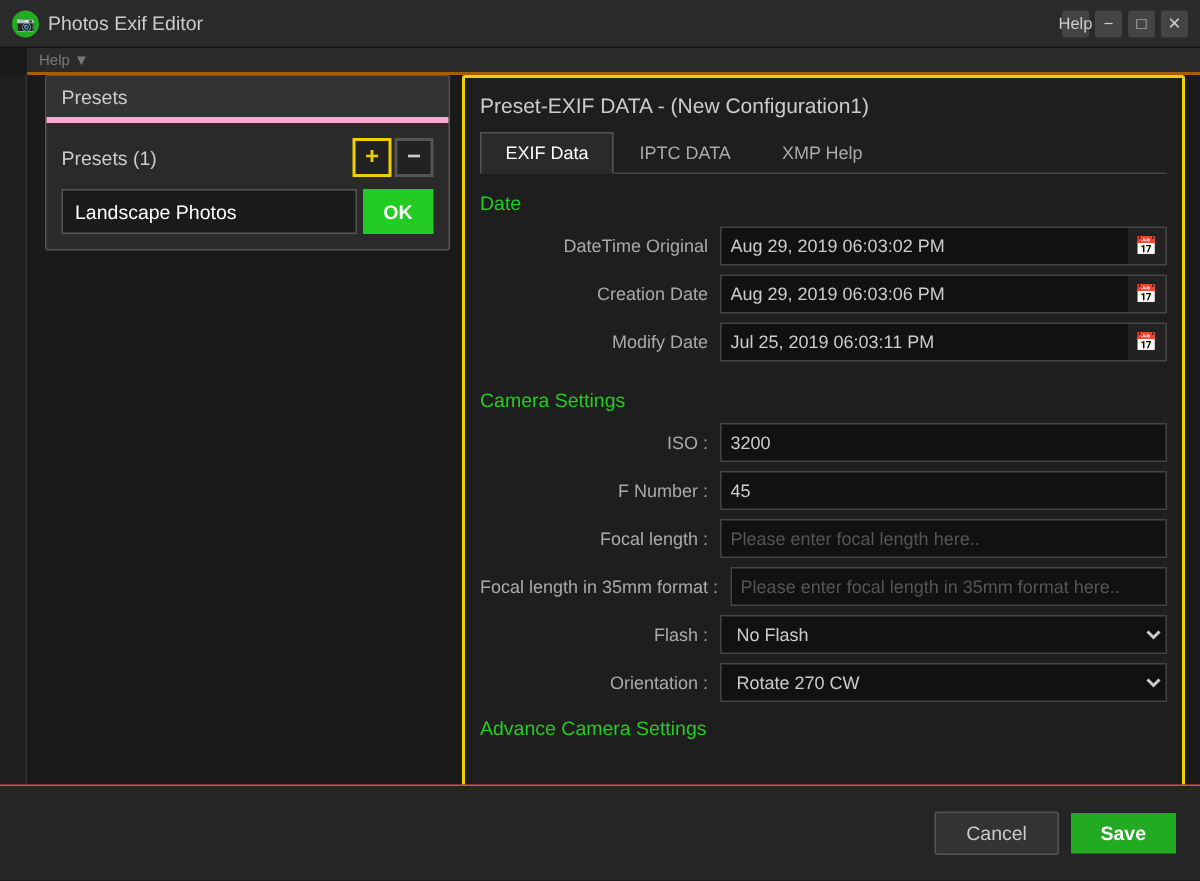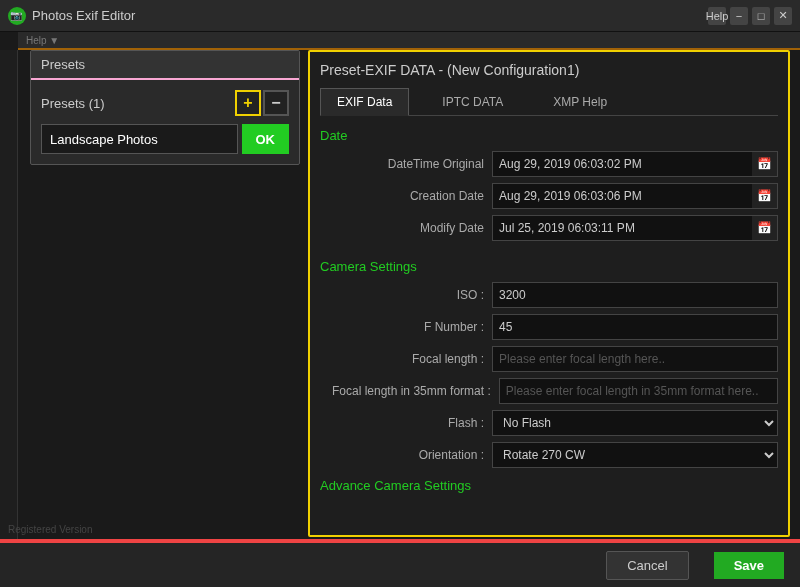--- a/index.html
+++ b/index.html
@@ -30,21 +30,21 @@
       background: #2a2a2a;
       border: 1px solid #555;
       border-radius: 2px;
       z-index: 10;
     }
     .presets-header {
       background: #333;
       padding: 6px 10px;
       color: #ccc;
       font-size: 13px;
-      border-bottom: 2px solid #f9a8d4;
+      border-bottom: 4px solid #f9a8d4;
     }
     .presets-panel-content { padding: 10px; }
     .presets-top-bar {
       display: flex;
       justify-content: space-between;
       align-items: center;
       margin-bottom: 8px;
     }
     .presets-title { color: #ccc; font-size: 13px; }
     .presets-buttons { display: flex; gap: 2px; }
@@ -109,21 +109,21 @@
     }
     .exif-panel-title {
       color: #ccc;
       font-size: 14px;
       margin-bottom: 10px;
     }
 
     
     .tabs {
       display: flex;
-      gap: 16px;
+      gap: 0;
       margin-bottom: 12px;
       border-bottom: 1px solid #444;
     }
     .tab {
       padding: 6px 16px;
       color: #aaa;
       font-size: 12px;
       cursor: pointer;
       border: 1px solid transparent;
       background: transparent;
@@ -149,21 +149,20 @@
       display: flex;
       align-items: center;
       margin-bottom: 6px;
     }
     .form-label {
       color: #aaa;
       font-size: 12px;
       text-align: right;
       min-width: 160px;
       padding-right: 8px;
-      margin-left: 12px;
     }
     .form-input {
       flex: 1;
       background: #111;
       border: 1px solid #444;
       color: #ccc;
       padding: 3px 6px;
       font-size: 12px;
       height: 26px;
       outline: none;
@@ -204,28 +203,28 @@
     }
 
     .divider { height: 8px; }
 
     
     .bottom-bar {
       position: absolute;
       bottom: 0;
       left: 0;
       right: 0;
-      height: 48px;
+      height: 64px;
       background: #252525;
-      border-top: 4px solid #ef4444;
+      border-top: 1px solid #ef4444;
       display: flex;
       align-items: center;
       justify-content: flex-end;
       padding: 0 16px;
-      gap: 25px;
+      gap: 8px;
     }
     .btn-cancel {
       background: #333;
       border: 1px solid #555;
       color: #ccc;
       padding: 6px 20px;
       font-size: 13px;
       cursor: pointer;
       border-radius: 2px;
     }

